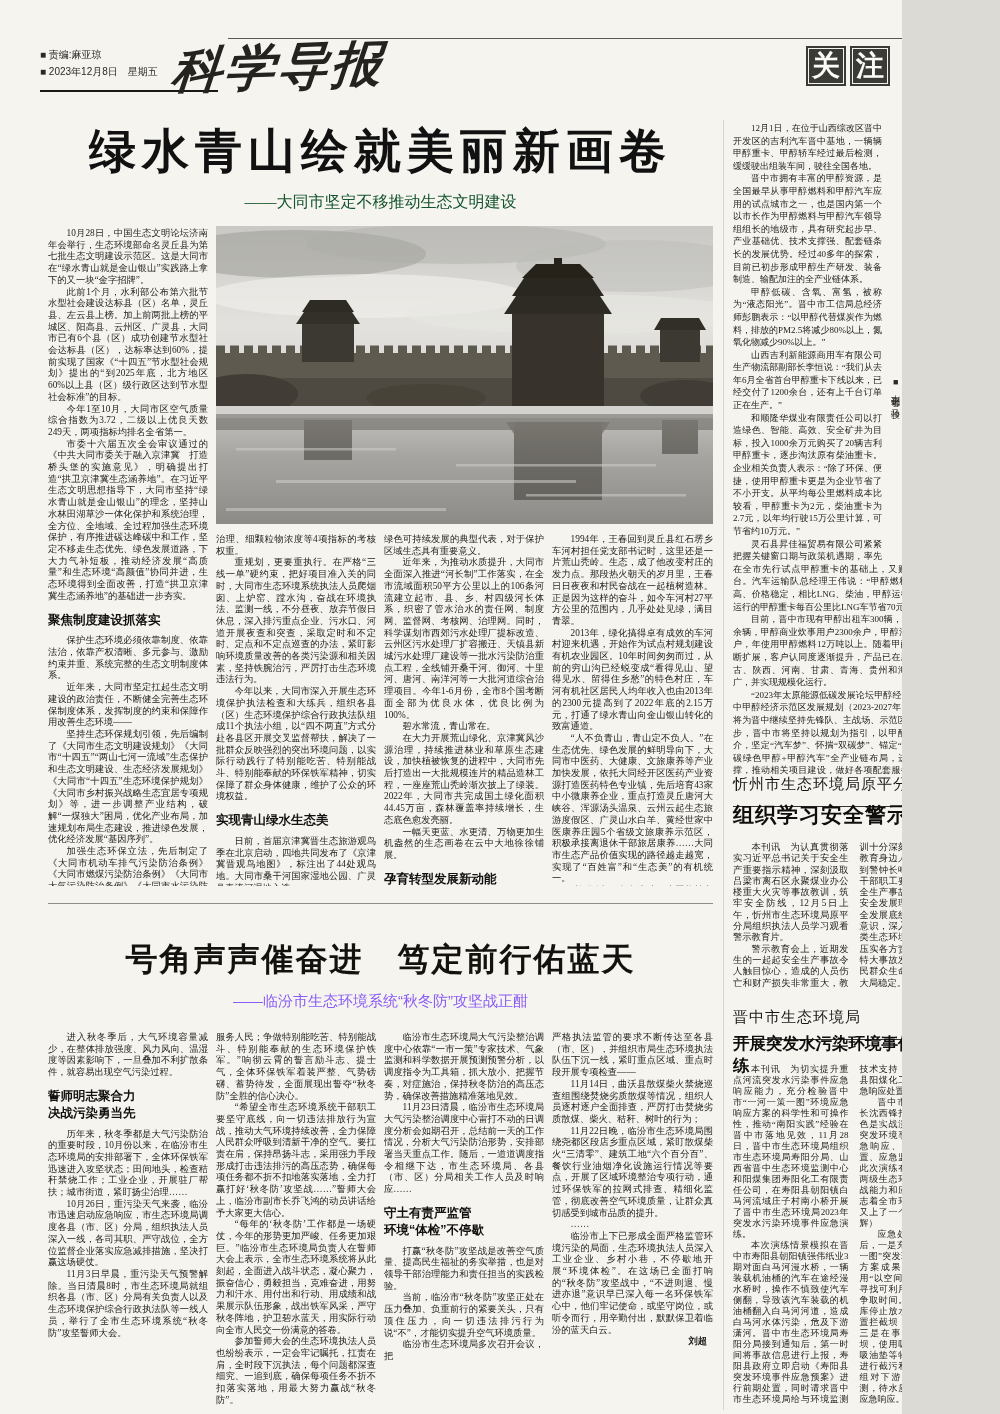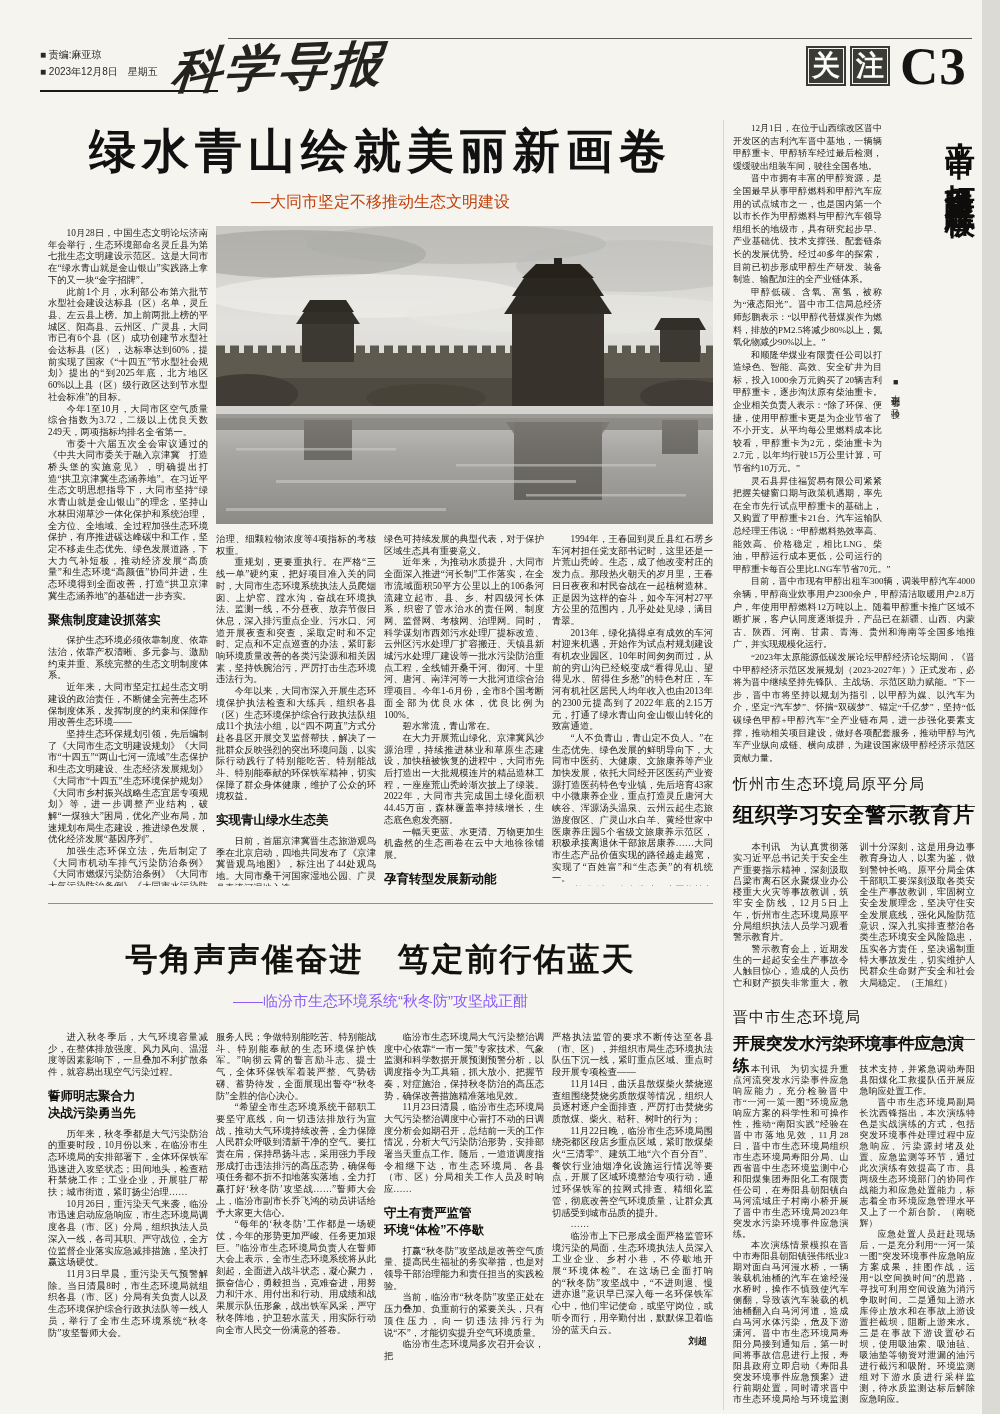--- a/index.html
+++ b/index.html
@@ -1,34 +1,34 @@
 <!DOCTYPE html>
 <html><head>
 <meta charset="utf-8">
 <style>
   html,body{margin:0;padding:0;background:#dcdad5;}
-  .page{position:relative;width:982px;height:1414px;background:#f5f4ef;
+  .page{position:relative;width:902px;height:1414px;background:#f5f4ef;
         font-family:"Liberation Serif",serif;color:#1d1c1a;overflow:hidden;}
   .abs{position:absolute;}
 
   
   .rule-top{background:#5a5955;height:1px;}
   .ed-block{font-family:"Liberation Sans",sans-serif;font-size:10px;line-height:17px;color:#2a2927;}
   .ed-underline{background:#1a1918;height:2px;}
   .masthead{font-size:50px;font-weight:bold;font-style:italic;letter-spacing:3px;
             transform:skewX(-7deg) rotate(-2deg);color:#242320;}
   .badge{width:40px;height:40px;background:#3a3a37;color:#fbfbf8;display:flex;align-items:center;
          justify-content:center;font-family:"Liberation Sans",sans-serif;font-weight:bold;font-size:28px;
          box-shadow:inset 0 0 0 2px #3a3a37, inset 0 0 0 3px #f5f4ef;}
   .pageno{font-size:53px;font-weight:bold;letter-spacing:1px;color:#161514;}
 
   
   .main-headline{font-family:"Liberation Sans",sans-serif;font-weight:900;font-size:47px;
                  letter-spacing:6px;text-align:center;color:#111;}
-  .main-sub{font-size:16px;text-align:center;color:#c2410c;font-family:Liberation Mono, monospace;}
+  .main-sub{font-size:16px;text-align:center;color:#14532d;font-family:Liberation Serif, serif;}
   .bottom-headline{font-weight:900;font-size:32px;letter-spacing:2px;text-align:center;color:#13120f;}
   .bottom-sub{font-size:15px;text-align:center;font-family:"Liberation Sans",sans-serif;color:#8b5cf6;}
 
   
   .col{position:absolute;text-align:justify;font-size:9.3px;line-height:11.7px;overflow:hidden;color:#23221f;}
   .col p{margin:0;}
   .col p.para{text-indent:2em;}
   .col p.cont{text-indent:0;}
   .col .sign{text-align:right;font-weight:bold;text-indent:0;padding-right:6px;}
   .sec-head{font-family:"Liberation Sans",sans-serif;font-weight:bold;font-size:12.5px;
@@ -182,20 +182,21 @@
       <h4 class="sec-head">誓师明志聚合力
 决战污染勇当先</h4>
       <p class="para">历年来，秋冬季都是大气污染防治的重要时段，10月份以来，在临汾市生态环境局的安排部署下，全体环保铁军迅速进入攻坚状态；田间地头，检查秸秆禁烧工作；工业企业，开展驻厂帮扶；城市街道，紧盯扬尘治理……</p>
       <p class="para">10月26日，重污染天气来袭，临汾市迅速启动应急响应，市生态环境局调度各县（市、区）分局，组织执法人员深入一线，各司其职、严守战位，全方位监督企业落实应急减排措施，坚决打赢这场硬仗。</p>
       <p class="para">11月3日早晨，重污染天气预警解除。当日清晨8时，市生态环境局就组织各县（市、区）分局有关负责人以及生态环境保护综合行政执法队等一线人员，举行了全市生态环境系统“秋冬防”攻坚誓师大会。</p>
     </div>
   <div class="col" style="left:216px;top:1032px;width:160px;height:378px;">
       <p class="cont">服务人民；争做特别能吃苦、特别能战斗、特别能奉献的生态环境保护铁军。”响彻云霄的誓言励斗志、提士气，全体环保铁军着装严整、气势磅礴、蓄势待发，全面展现出誓夺“秋冬防”全胜的信心决心。</p>
       <p class="para">“希望全市生态环境系统干部职工要坚守底线，向一切违法排放行为宣战，推动大气环境持续改善，全力保障人民群众呼吸到清新干净的空气。要扛责在肩，保持昂扬斗志，采用强力手段形成打击违法排污的高压态势，确保每项任务都不折不扣地落实落地，全力打赢打好‘秋冬防’攻坚战……”誓师大会上，临汾市副市长乔飞鸿的动员讲话给予大家更大信心。</p>
       <p class="para">“每年的‘秋冬防’工作都是一场硬仗，今年的形势更加严峻、任务更加艰巨。”临汾市生态环境局负责人在誓师大会上表示，全市生态环境系统将从此刻起，全面进入战斗状态，凝心聚力，振奋信心，勇毅担当，克难奋进，用努力和汗水、用付出和行动、用成绩和战果展示队伍形象，战出铁军风采，严守秋冬阵地，护卫碧水蓝天，用实际行动向全市人民交一份满意的答卷。</p>
+      <p class="para">参加誓师大会的生态环境执法人员也纷纷表示，一定会牢记嘱托，扛责在肩，全时段下沉执法，每个问题都深查细究、一追到底，确保每项任务不折不扣落实落地，用最大努力赢战“秋冬防”。</p>
     </div>
   <div class="col" style="left:384px;top:1032px;width:160px;height:378px;">
       <p class="para">临汾市生态环境局大气污染整治调度中心依靠“一市一策”专家技术、气象监测和科学数据开展预测预警分析，以调度指令为工具箱，抓大放小、把握节奏，对症施治，保持秋冬防治的高压态势，确保改善措施精准落地见效。</p>
       <p class="para">11月23日清晨，临汾市生态环境局大气污染整治调度中心雷打不动的日调度分析会如期召开，总结前一天的工作情况，分析大气污染防治形势，安排部署当天重点工作。随后，一道道调度指令相继下达，市生态环境局、各县（市、区）分局相关工作人员及时响应……</p>
       <h4 class="sec-head">守土有责严监管
 环境“体检”不停歇</h4>
       <p class="para">打赢“秋冬防”攻坚战是改善空气质量、提高民生福祉的务实举措，也是对领导干部治理能力和责任担当的实践检验。</p>
       <p class="para">当前，临汾市“秋冬防”攻坚正处在压力叠加、负重前行的紧要关头，只有顶住压力，向一切违法排污行为说“不”，才能切实提升空气环境质量。</p>
       <p class="para">临汾市生态环境局多次召开会议，把</p>
     </div>
@@ -212,20 +213,21 @@
 
   <div class="meth-body" style="left:733px;top:122px;width:242px;height:652px;">
     <div class="title-float">
       <div class="vtitle">晋中：打造甲醇生态『样板』</div>
       <div class="vbyline">■本刊记者　马骏</div>
     </div>
     <div>
         <p class="para">12月1日，在位于山西综改区晋中开发区的吉利汽车晋中基地，一辆辆甲醇重卡、甲醇轿车经过最后检测，缓缓驶出组装车间，驶往全国各地。</p>
         <p class="para">晋中市拥有丰富的甲醇资源，是全国最早从事甲醇燃料和甲醇汽车应用的试点城市之一，也是国内第一个以市长作为甲醇燃料与甲醇汽车领导组组长的地级市，具有研究起步早、产业基础优、技术支撑强、配套链条长的发展优势。经过40多年的探索，目前已初步形成甲醇生产研发、装备制造、输配加注的全产业链体系。</p>
         <p class="para">甲醇低碳、含氧、富氢，被称为“液态阳光”。晋中市工信局总经济师彭鹏表示：“以甲醇代替煤炭作为燃料，排放的PM2.5将减少80%以上，氮氧化物减少90%以上。”</p>
+        <p class="para">山西吉利新能源商用车有限公司生产物流部副部长李恒说：“我们从去年6月全省首台甲醇重卡下线以来，已经交付了1200余台，还有上千台订单正在生产。”</p>
         <p class="para">和顺隆华煤业有限责任公司以打造绿色、智能、高效、安全矿井为目标，投入1000余万元购买了20辆吉利甲醇重卡，逐步淘汰原有柴油重卡。企业相关负责人表示：“除了环保、便捷，使用甲醇重卡更是为企业节省了不小开支。从平均每公里燃料成本比较看，甲醇重卡为2元，柴油重卡为2.7元，以年均行驶15万公里计算，可节省约10万元。”</p>
         <p class="para">灵石县昇佳福贸易有限公司紧紧把握关键窗口期与政策机遇期，率先在全市先行试点甲醇重卡的基础上，又购置了甲醇重卡21台。汽车运输队总经理王伟说：“甲醇燃料热效率高、能效高、价格稳定，相比LNG、柴油，甲醇运行成本更低，公司运行的甲醇重卡每百公里比LNG车节省70元。”</p>
         <p class="para">目前，晋中市现有甲醇出租车300辆，调装甲醇汽车4000余辆，甲醇商业炊事用户2300余户，甲醇清洁取暖用户2.8万户，年使用甲醇燃料12万吨以上。随着甲醇重卡推广区域不断扩展，客户认同度逐渐提升，产品已在新疆、山西、内蒙古、陕西、河南、甘肃、青海、贵州和海南等全国多地推广，并实现规模化运行。</p>
         <p class="para">“2023年太原能源低碳发展论坛甲醇经济论坛期间，《晋中甲醇经济示范区发展规划（2023-2027年）》正式发布，必将为晋中继续坚持先锋队、主战场、示范区助力赋能。”下一步，晋中市将坚持以规划为指引，以甲醇为媒、以汽车为介，坚定“汽车梦”、怀揣“双碳梦”、锚定“千亿梦”，坚持“低碳绿色甲醇+甲醇汽车”全产业链布局，进一步强化要素支撑，推动相关项目建设，做好各项配套服务，推动甲醇与汽车产业纵向成链、横向成群，为建设国家级甲醇经济示范区贡献力量。</p>
       </div>
   </div>
 
   <div class="abs kicker" style="left:733px;top:775px;width:242px;">忻州市生态环境局原平分局</div>
   <div class="abs small-headline" style="left:733px;top:801px;width:242px;font-size:21px;letter-spacing:1px;">组织学习安全警示教育片</div>
   <div class="two-col" style="left:733px;top:842px;width:242px;height:158px;font-size:9.3px;line-height:11.3px;">

